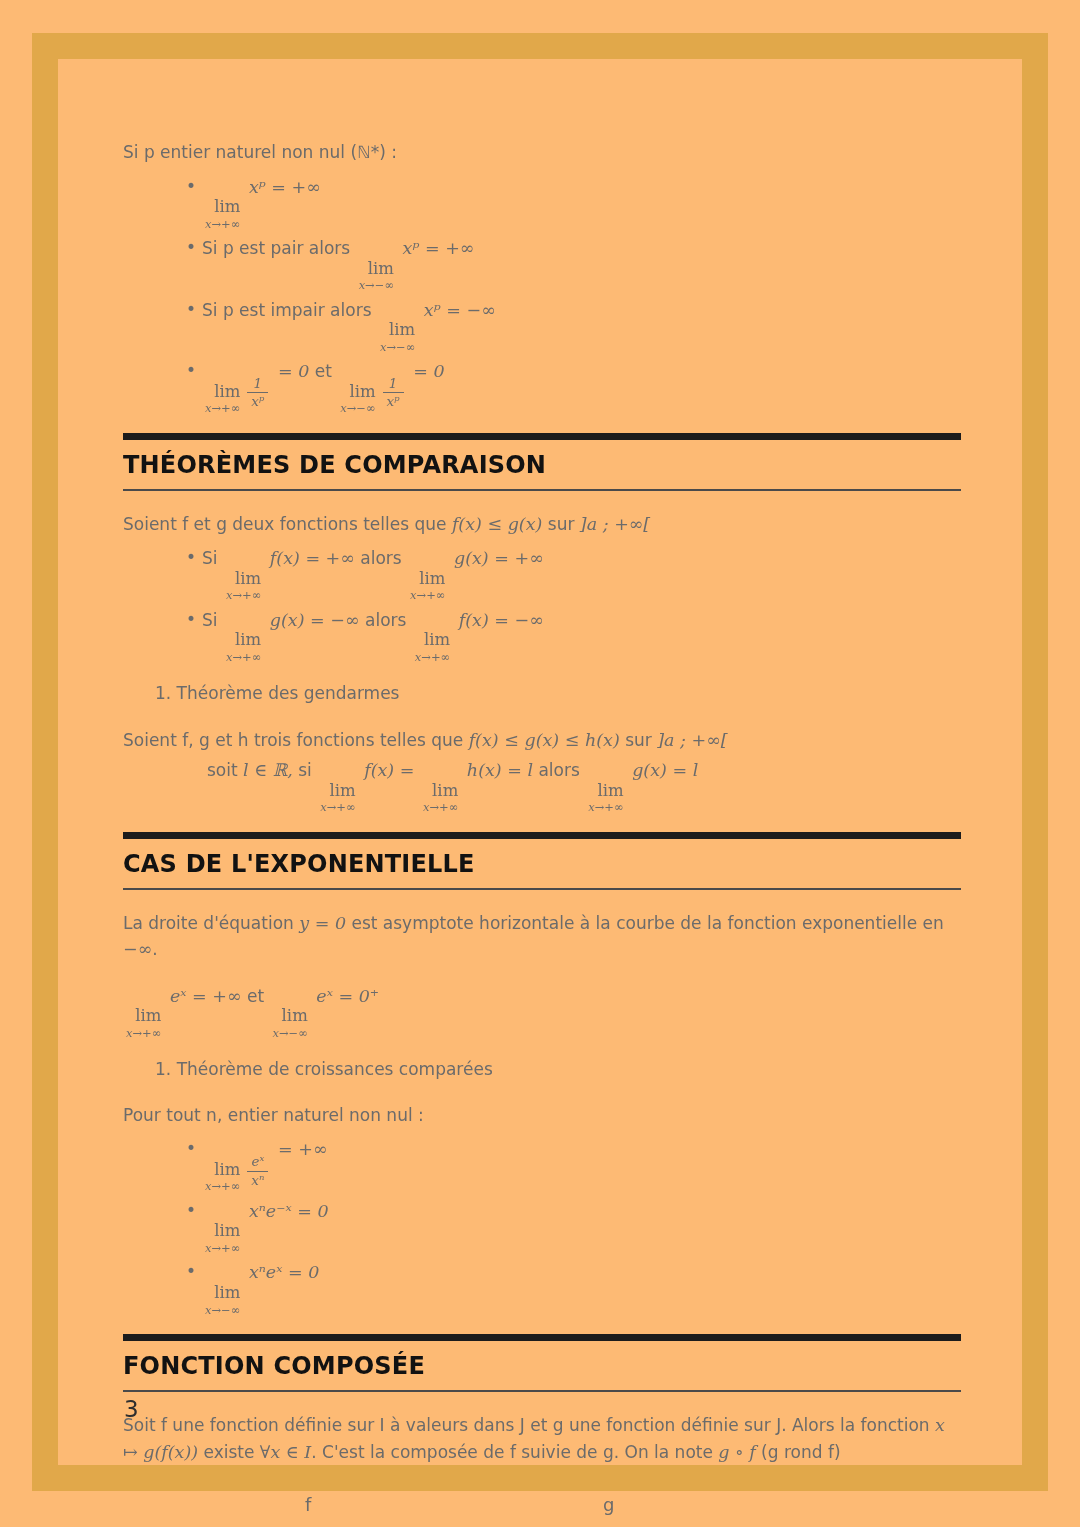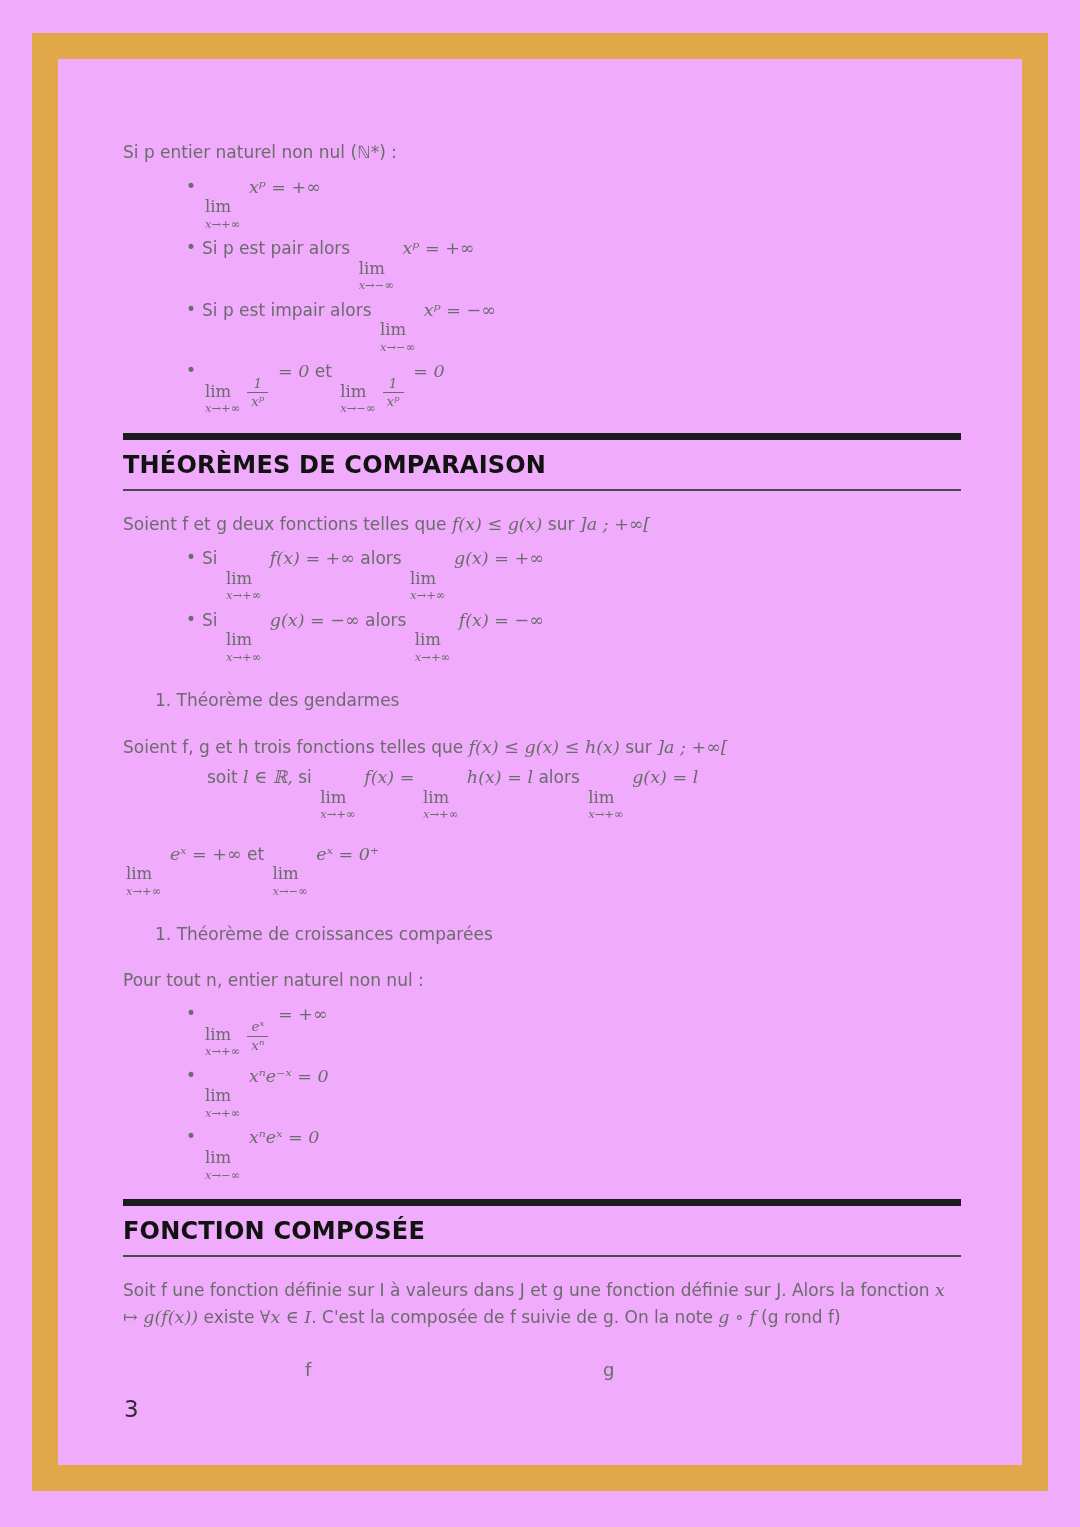--- a/index.html
+++ b/index.html
@@ -4,44 +4,44 @@
 <style>
   :root{
     --gold:#E1A84A;
     --swoosh:#BF9450;
     --ink:#6B6B6B;
     --head:#121212;
     --bar:#1C1C1C;
     --thin:#4A4A4A;
   }
   html,body{margin:0;padding:0;background:#fff;}
-  .page{position:relative;width:1080px;height:1527px;background:#f0abfc;overflow:hidden;
+  .page{position:relative;width:1080px;height:1527px;background:#fdba74;overflow:hidden;
         font-family:"DejaVu Sans", sans-serif;}
   .frame{position:absolute;left:32px;top:33px;width:1016px;height:1458px;
          border:26px solid var(--gold);box-sizing:border-box;pointer-events:none;}
   .content{position:absolute;left:123px;top:120px;width:838px;color:var(--ink);
            font-size:17px;line-height:1.5;}
   
   .b-p{margin:20px 0 0;}
   .b-formula{margin:20px 0 0;}
   .b-indent{margin:4px 0 12px;padding-left:84px;}
-  .b-num{margin:25px 0 0;padding-left:32px;}
+  .b-num{margin:18px 0 0;padding-left:32px;}
   .b-bullets{margin:8px 0 0;padding-left:63px;list-style:none;}
   .b-bullets li{position:relative;padding-left:16px;margin:5px 0;}
   .b-bullets li::before{content:"•";position:absolute;left:0;top:0;color:var(--ink);}
   .b-header{margin:18px 0 14px;}
   .hbar{height:7px;background:var(--bar);}
   .htitle{font-size:24px;font-weight:bold;color:var(--head);padding:7px 0 6px;letter-spacing:.2px;}
   .hline{height:2px;background:var(--thin);}
   .b-diagram{position:relative;height:134px;margin:26px 0 0;}
   
   .txt{color:var(--ink);}
   .m{font-family:"DejaVu Serif", serif;font-style:italic;font-size:17.5px;color:var(--ink);text-align:right;}
   .u{text-underline-offset:3px;}
-  .lim{display:inline-flex;flex-direction:column;align-items:flex-start;vertical-align:-1.15em;
+  .lim{display:inline-flex;flex-direction:column;align-items:flex-end;vertical-align:-1.15em;
        line-height:1;margin:0 3px;}
   .lim-word{font-family:"DejaVu Serif", serif;font-size:16.5px;color:var(--ink);}
   .lim-sub{font-family:"DejaVu Serif", serif;font-style:italic;font-size:11.5px;color:var(--ink);margin-top:3px;}
   .frac{display:inline-flex;flex-direction:column;align-items:center;vertical-align:-0.8em;
         line-height:1;margin:0 4px;font-family:"DejaVu Serif", serif;font-style:italic;
         font-size:13.5px;color:var(--ink);}
   .fnum{padding:0 4px 2px;}
   .fden{border-top:1px solid var(--ink);padding:2px 4px 0;text-align:center;}
   
   .dg{position:absolute;white-space:nowrap;}
@@ -109,20 +109,26 @@
       <div class="b-indent"><span class="txt">soit </span><span class="m">l ∈ ℝ,</span><span class="txt"> si </span><span class="lim">
           <span class="lim-word">lim</span>
           <span class="lim-sub">x→+∞</span>
         </span><span class="m"> f(x) = </span><span class="lim">
           <span class="lim-word">lim</span>
           <span class="lim-sub">x→+∞</span>
         </span><span class="m"> h(x) = l</span><span class="txt"> alors </span><span class="lim">
           <span class="lim-word">lim</span>
           <span class="lim-sub">x→+∞</span>
         </span><span class="m"> g(x) = l</span></div>
+      <div class="b-header">
+        <div class="hbar"></div>
+        <div class="htitle">CAS DE L'EXPONENTIELLE</div>
+        <div class="hline"></div>
+      </div>
+      <div class="b-p"><span class="txt">La droite d'équation </span><span class="m">y = 0</span><span class="txt"> est asymptote horizontale à la courbe de la fonction exponentielle en </span><span class="m">−∞</span><span class="txt">.</span></div>
       <div class="b-formula"><span class="lim">
           <span class="lim-word">lim</span>
           <span class="lim-sub">x→+∞</span>
         </span><span class="m"> eˣ = +∞</span><span class="txt"> et </span><span class="lim">
           <span class="lim-word">lim</span>
           <span class="lim-sub">x→−∞</span>
         </span><span class="m"> eˣ = 0⁺</span></div>
       <div class="b-num"><span class="txt">1. </span><span class="txt u">Théorème de croissances comparées</span></div>
       <div class="b-p"><span class="txt">Pour tout n, entier naturel non nul :</span></div>
       <ul class="b-bullets">

